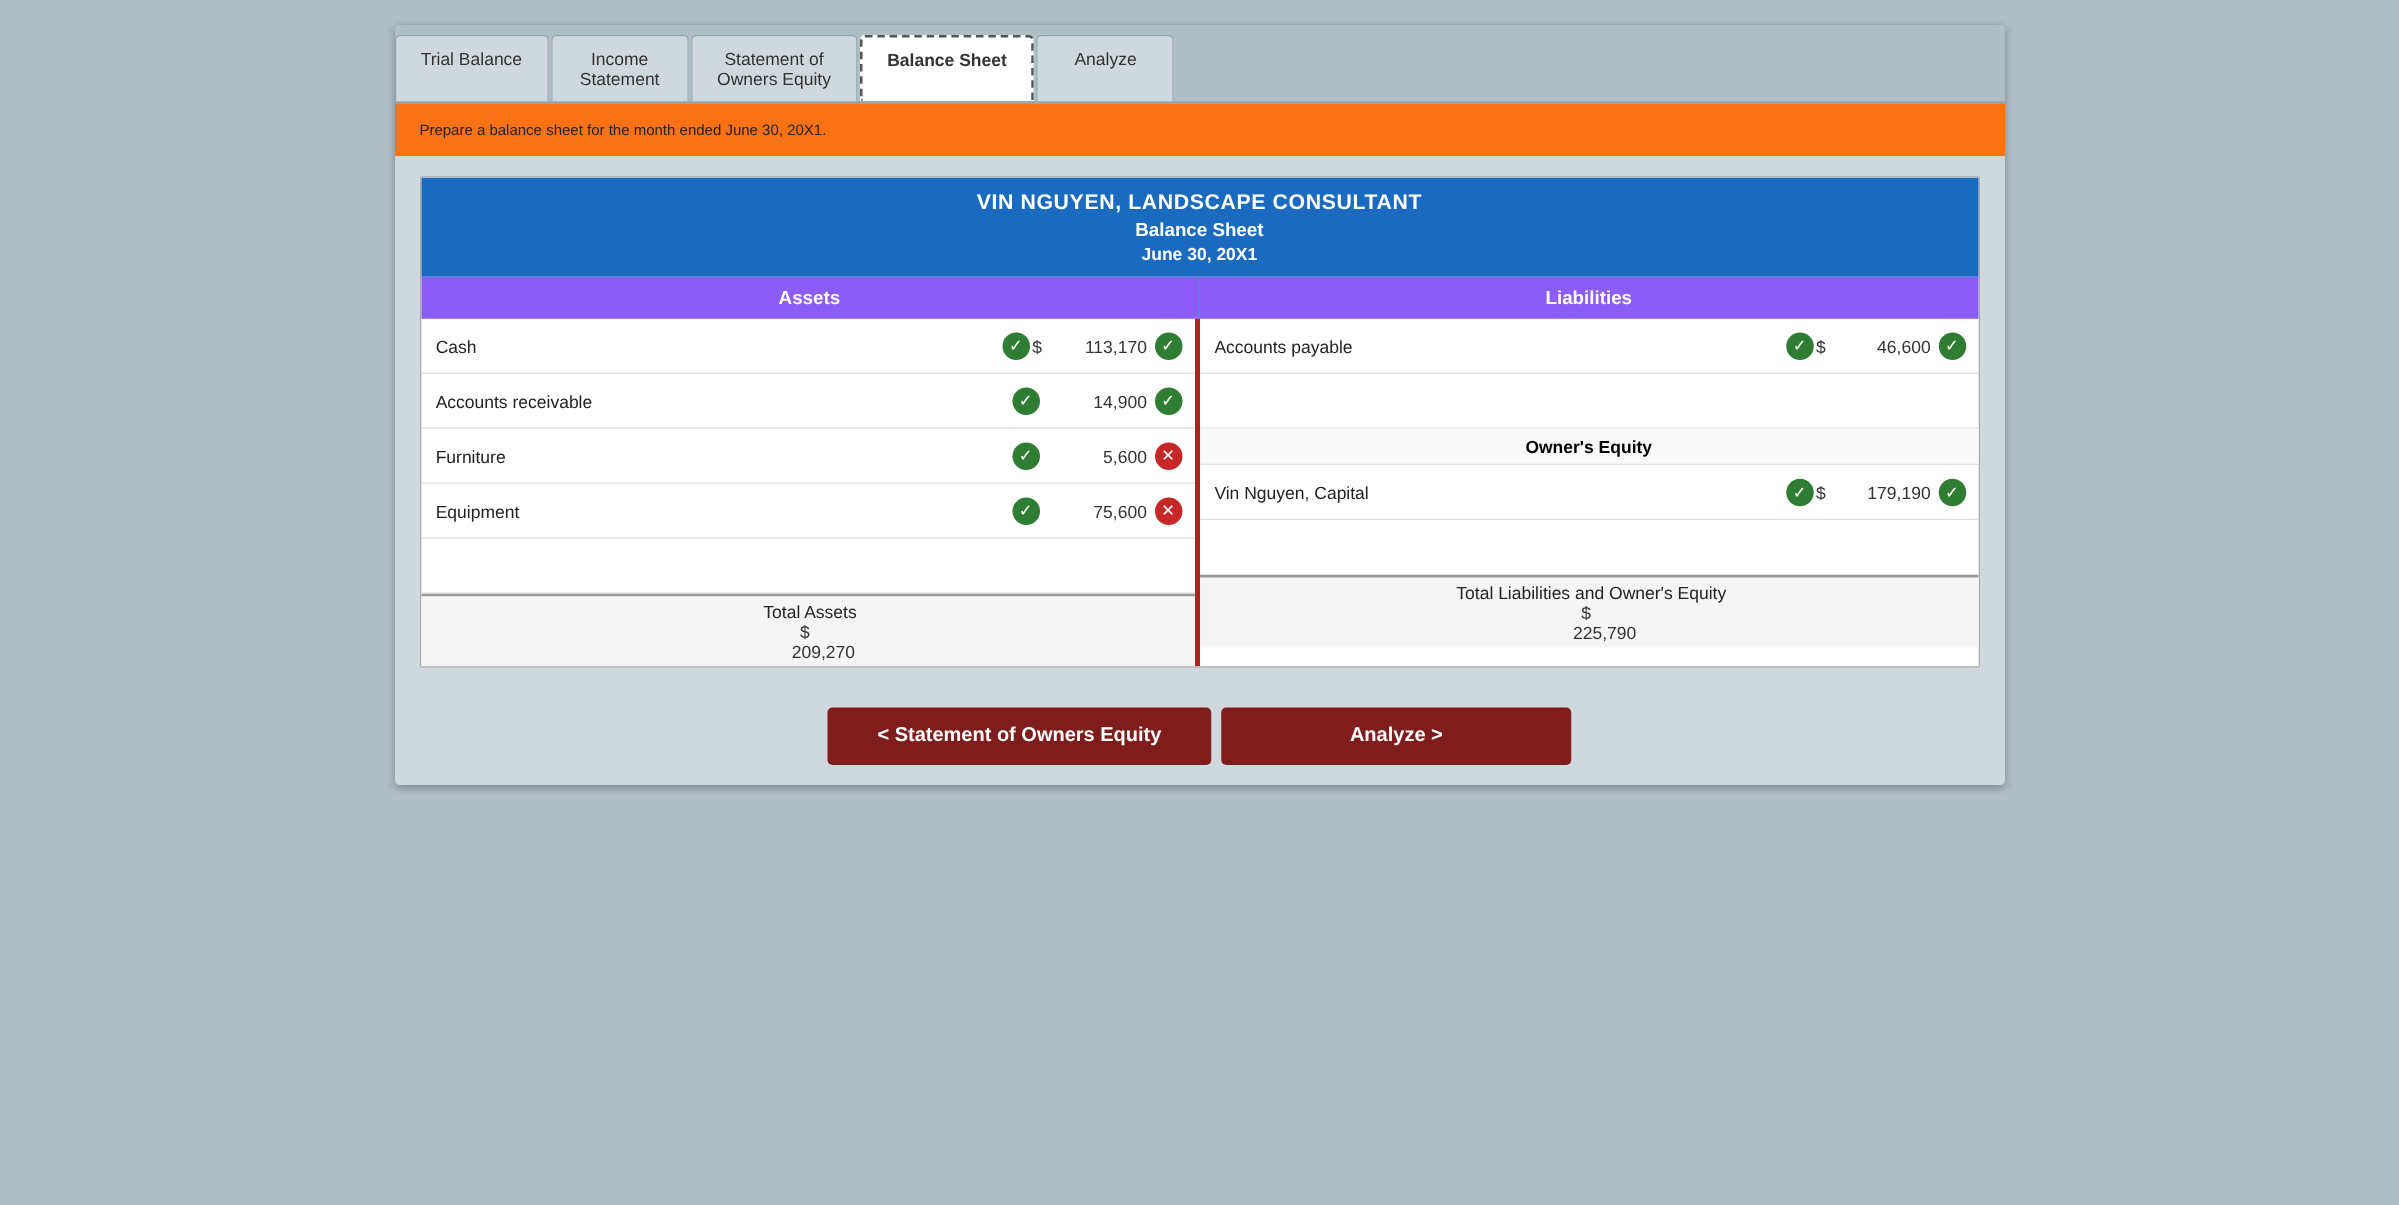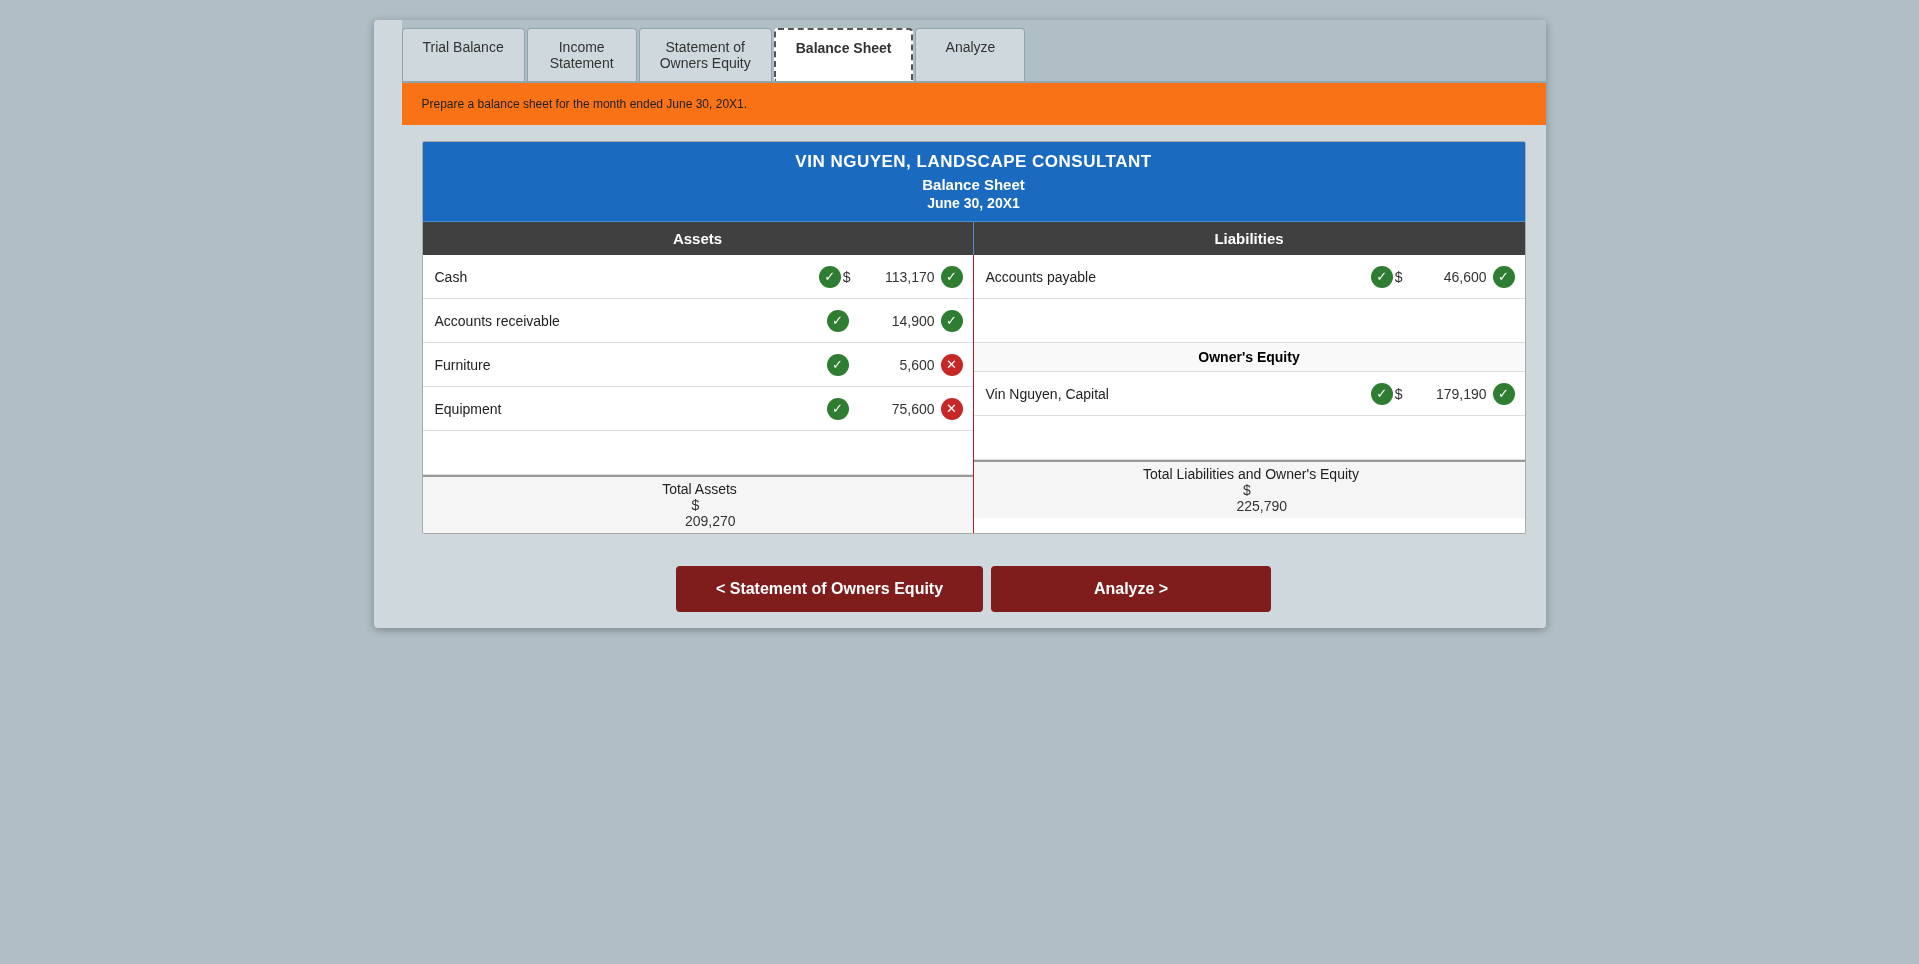--- a/index.html
+++ b/index.html
@@ -7,25 +7,24 @@
       font-family: Arial, sans-serif;
       background: #b0bec5;
       min-height: 964px;
       display: flex;
       align-items: flex-start;
       justify-content: center;
       padding: 20px;
     }
     .app-container {
       background: #cfd8dc;
-      width: 1172px;
+      width: 1288px;
       border-radius: 4px;
       overflow: hidden;
       box-shadow: 0 2px 8px rgba(0,0,0,0.3);
-      padding-left: 28px;
     }
     
     .tabs {
       display: flex;
       background: #b0bec5;
       border-bottom: 2px solid #90a4ae;
       padding-top: 8px;
     }
     .tab {
       padding: 10px 20px;
@@ -84,39 +83,39 @@
     }
     .bs-header .sheet-date {
       font-size: 14px;
       margin-bottom: 6px;
       font-weight: bold;
     }
     
     .bs-col-headers {
       display: grid;
       grid-template-columns: 1fr 1fr;
-      background: #404040;
+      background: #8b5cf6;
       border-top: 1px solid #4a8fd4;
     }
     .bs-col-header {
       text-align: center;
       color: white;
       font-weight: bold;
       font-size: 15px;
       padding: 8px 16px;
       border-right: 1px solid #4a8fd4;
     }
     .bs-col-header:last-child { border-right: none; }
     
     .bs-rows {
       display: grid;
       grid-template-columns: 1fr 1fr;
     }
     .bs-left, .bs-right {
-      border-right: 1px solid #b91c1c;
+      border-right: 4px solid #b91c1c;
     }
     .bs-right { border-right: none; }
     .bs-row {
       display: flex;
       align-items: center;
       border-bottom: 1px solid #ddd;
       min-height: 44px;
       padding: 4px 8px;
     }
     .bs-row:last-child { border-bottom: none; }

